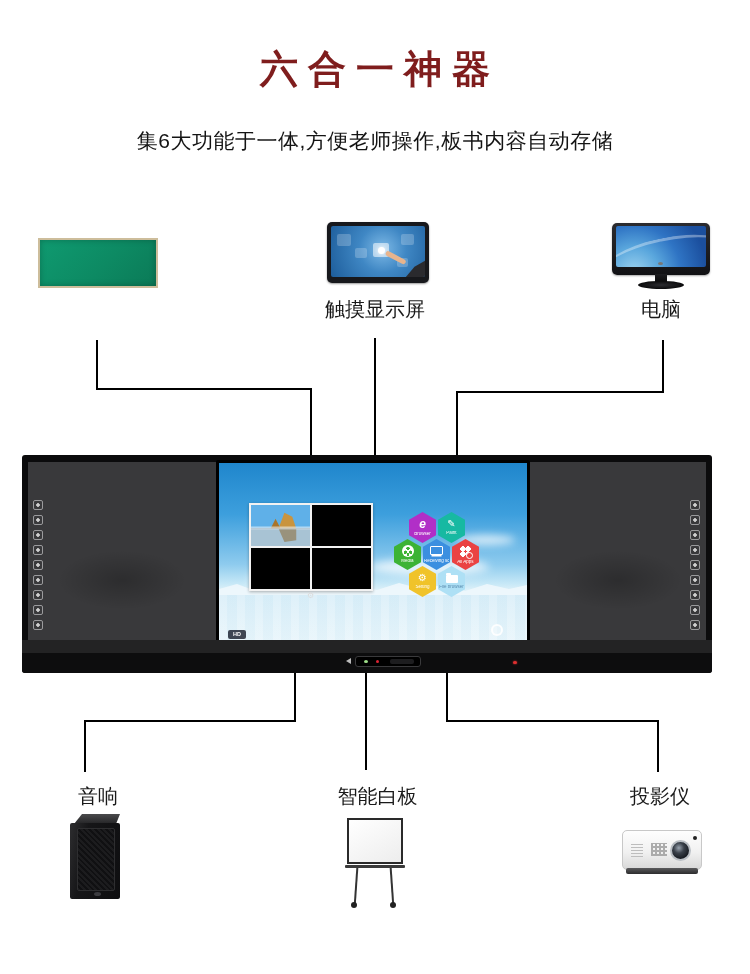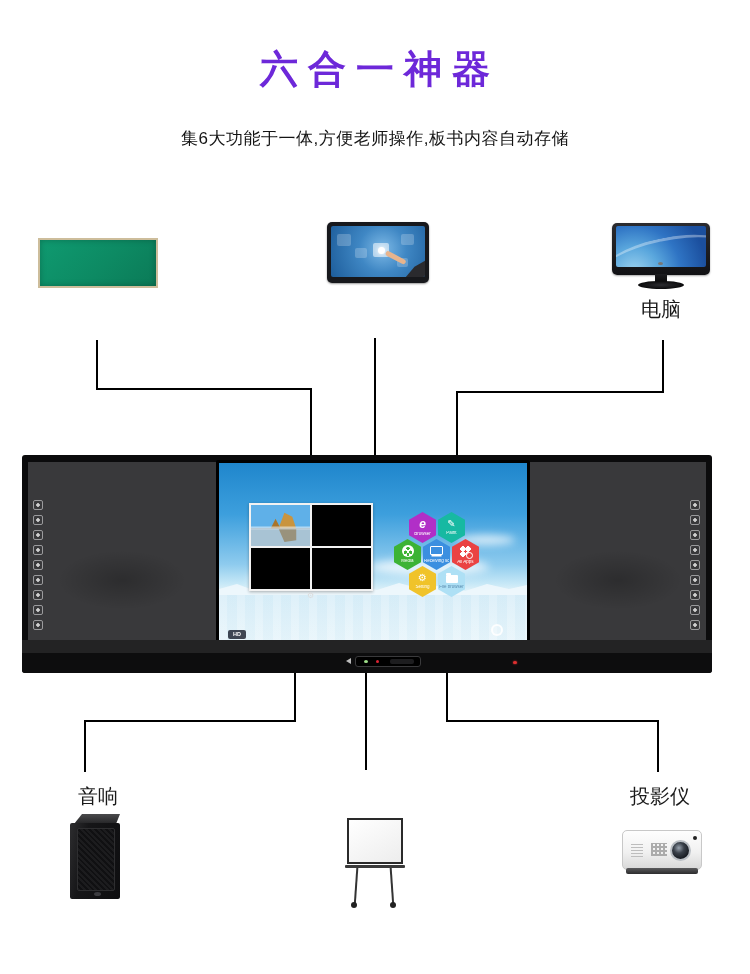--- a/index.html
+++ b/index.html
@@ -1,23 +1,23 @@
 <!DOCTYPE html>
 <html><head>
 <meta charset="utf-8">
 <style>
   * { box-sizing: border-box; margin: 0; padding: 0; }
   body { background: #fff; font-family: "Liberation Sans", "DejaVu Sans", sans-serif; }
   #canvas { position: relative; width: 750px; height: 974px; background: #fff; margin: 0 auto; overflow: hidden; }
 
   
   .title { position: absolute; top: 44px; left: 0; width: 100%; text-align: center;
-           font-size: 38px; font-weight: 600; letter-spacing: 10px; color: #6d28d9; text-indent: 10px; }
+           font-size: 38px; font-weight: 600; letter-spacing: 10px; color: #7f1d1d; text-indent: 10px; }
   .subtitle { position: absolute; top: 127px; left: 0; width: 100%; text-align: center;
-              font-size: 17px; font-weight: 400; color: #141414; letter-spacing: 0.5px; }
+              font-size: 21px; font-weight: 400; color: #141414; letter-spacing: 0.5px; }
 
   
   .cl { position: absolute; background: #000; }
 
   
   .item-label { position: absolute; font-size: 20px; color: #1a1a1a; text-align: center; }
 
   
   .blackboard { position: absolute; left: 38px; top: 238px; width: 120px; height: 50px;
                 background: linear-gradient(135deg, #0f9a70 0%, #0d8a63 55%, #0a7randomness554 100%);
@@ -188,20 +188,21 @@
       <div class="ts-tile" style="left:6px;top:8px;width:14px;height:12px;"></div>
       <div class="ts-tile" style="left:24px;top:22px;width:12px;height:10px;"></div>
       <div class="ts-tile" style="left:70px;top:8px;width:13px;height:11px;"></div>
       <div class="ts-tile" style="left:66px;top:32px;width:11px;height:9px;"></div>
       <div class="ts-center"></div>
       <div class="ts-dot"></div>
       <div class="ts-finger"></div>
       <div class="ts-hand"></div>
     </div>
   </div>
+  <div class="item-label" style="left:315px;width:120px;top:296px;">触摸显示屏</div>
 
   <div class="computer">
     <div class="pc-bezel">
       <div class="pc-screen">
         <div class="pc-swirl"></div>
       </div>
       <div class="pc-chin-dot"></div>
     </div>
     <div class="pc-neck"></div>
     <div class="pc-base"></div>
@@ -322,20 +323,21 @@
 
   <div class="cl" style="left:294px;top:673px;width:2px;height:49px;"></div>
   <div class="cl" style="left:84px;top:720px;width:212px;height:2px;"></div>
   <div class="cl" style="left:84px;top:720px;width:2px;height:52px;"></div>
   <div class="cl" style="left:365px;top:673px;width:2px;height:97px;"></div>
   <div class="cl" style="left:446px;top:673px;width:2px;height:49px;"></div>
   <div class="cl" style="left:446px;top:720px;width:213px;height:2px;"></div>
   <div class="cl" style="left:657px;top:720px;width:2px;height:52px;"></div>
 
   <div class="item-label" style="left:48px;width:100px;top:783px;">音响</div>
+  <div class="item-label" style="left:315px;width:125px;top:783px;">智能白板</div>
   <div class="item-label" style="left:610px;width:100px;top:783px;">投影仪</div>
 
   <div class="speaker">
     <div class="sp-top"></div>
     <div class="sp-body">
       <div class="sp-grille"></div>
       <div class="sp-logo"></div>
     </div>
   </div>
 

